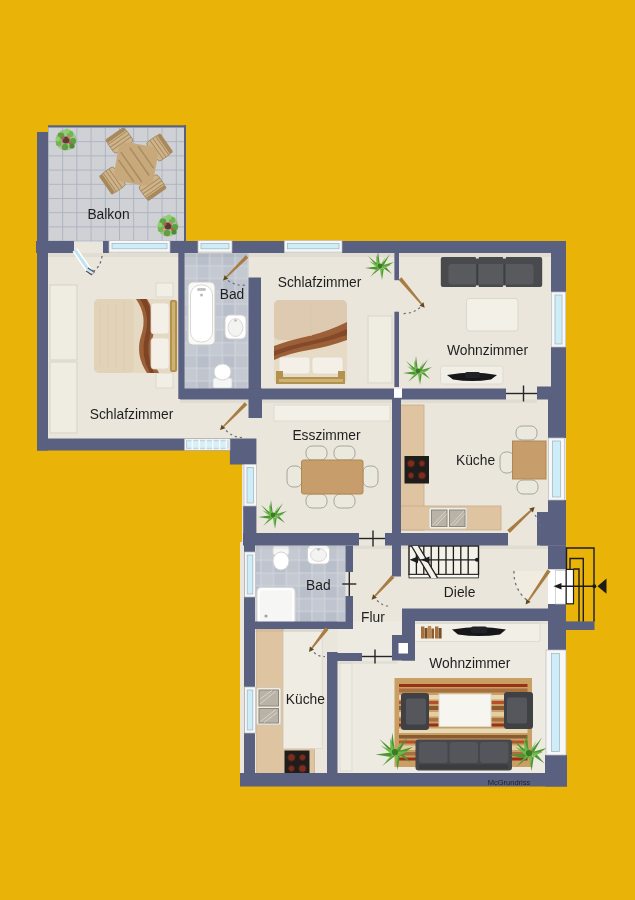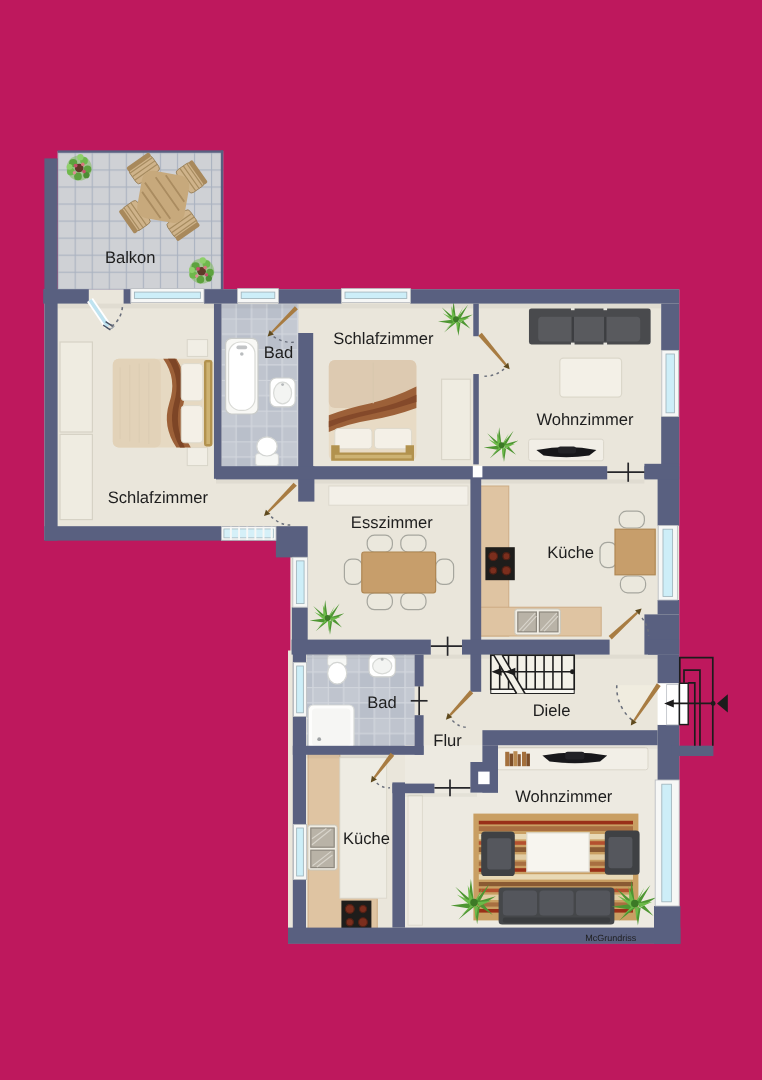--- a/index.html
+++ b/index.html
@@ -1,16 +1,16 @@
 <!DOCTYPE html>
 <html><head>
 <meta charset="utf-8">
 <style>
 html,body{margin:0;padding:0;background:#ffffff;}
-#plan{width:635px;height:900px;position:relative;background:#be185d;}
+#plan{width:635px;height:900px;position:relative;background:#eab308;}
 text{font-family:"Liberation Sans",sans-serif;fill:#1e1e1e;}
 .rl{font-size:13.8px;}
 </style>
 </head>
 <body>
 <div id="plan">
 <svg width="635" height="900" viewBox="0 0 635 900" xmlns="http://www.w3.org/2000/svg">
 <defs>
 <pattern id="balktile" width="14.2" height="14.2" patternUnits="userSpaceOnUse" patternTransform="translate(48,127)">
   <rect width="14.2" height="14.2" fill="#cfd1d5"></rect>

